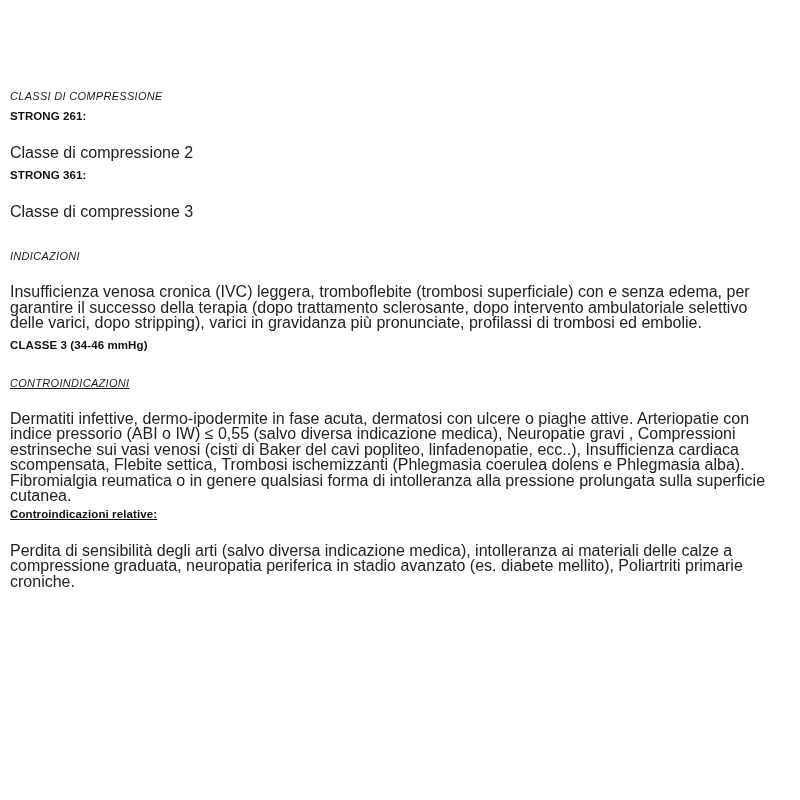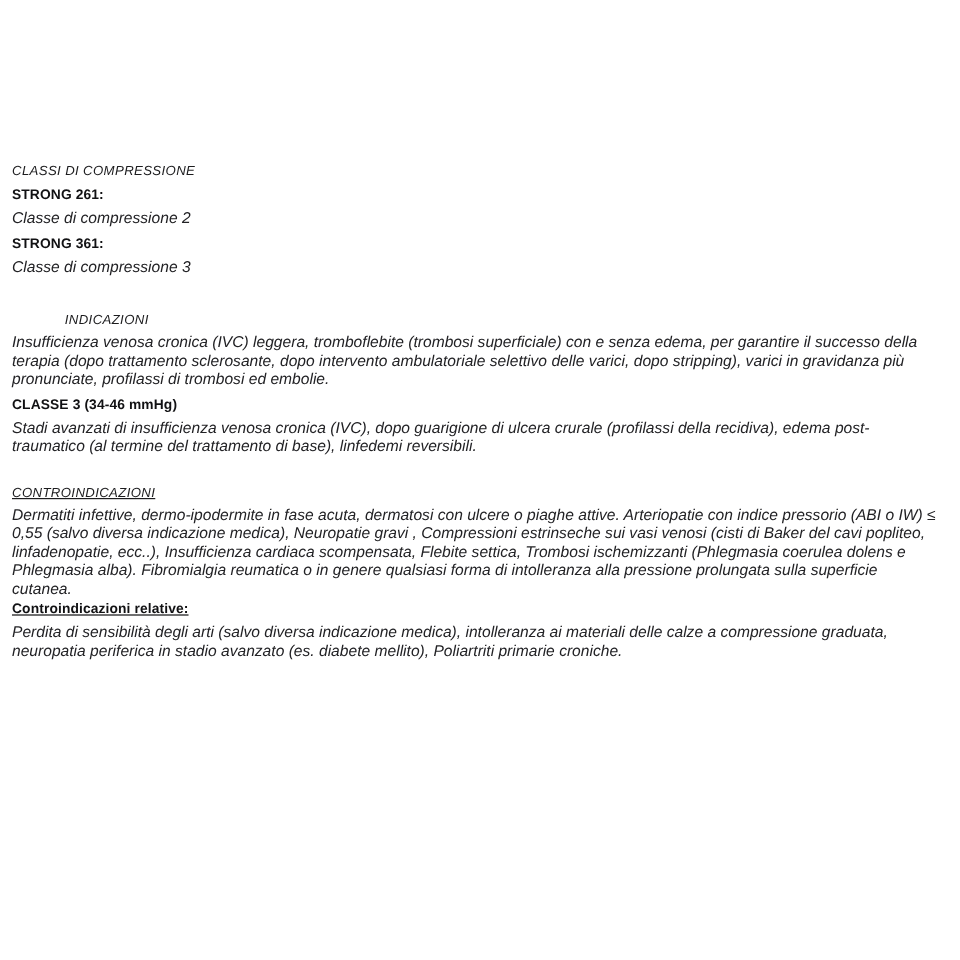--- a/index.html
+++ b/index.html
@@ -11,72 +11,70 @@
     width: 800px;
     height: 800px;
     position: relative;
     overflow: hidden;
     font-family: "Liberation Sans", sans-serif;
     color: #1c1c1e;
     -webkit-font-smoothing: antialiased;
   }
   #doc {
     position: absolute;
-    top: 17px;
+    top: 0;
     left: 10px;
     width: 774px;
-    padding-top: 120px;
+    padding-top: 90px;
   }
   .kicker {
     margin: 0;
     font-style: italic;
     font-weight: 400;
     font-size: 11px;
     line-height: 12px;
     letter-spacing: 0.3px;
     color: #1c1c1e;
   }
   .sub {
     margin: 8px 0 0 0;
     font-weight: 700;
     font-size: 11.5px;
     line-height: 13px;
     letter-spacing: 0.1px;
     color: #111113;
   }
   .para {
-    margin: 4px 0 0 0;
+    margin: 22px 0 0 0;
     font-weight: 400;
-    font-size: 13px;
+    font-size: 16px;
     line-height: 15.5px;
     color: #222225;
-    font-style: italic;
   }
-  .s2 { margin-top: 31px; margin-left: 44px; }
+  .s2 { margin-top: 31px; }
   .s3 { margin-top: 25px; text-decoration: underline; }
   .rel { margin-top: 4px; text-decoration: underline; }
 </style>
 </head>
 <body>
 
 <main id="doc">
 
   <section>
     <h2 class="kicker">CLASSI DI COMPRESSIONE</h2>
     <p class="sub">STRONG 261:</p>
     <p class="para">Classe di compressione 2</p>
     <p class="sub">STRONG 361:</p>
     <p class="para">Classe di compressione 3</p>
   </section>
 
   <section>
     <h2 class="kicker s2">INDICAZIONI</h2>
     <p class="para">Insufficienza venosa cronica (IVC) leggera, tromboflebite (trombosi superficiale) con e senza edema, per garantire il successo della terapia (dopo trattamento sclerosante, dopo intervento ambulatoriale selettivo delle varici, dopo stripping), varici in gravidanza più pronunciate, profilassi di trombosi ed embolie.</p>
     <p class="sub">CLASSE 3 (34-46 mmHg)</p>
-    <p class="para">Stadi avanzati di insufficienza venosa cronica (IVC), dopo guarigione di ulcera crurale (profilassi della recidiva), edema post-traumatico (al termine del trattamento di base), linfedemi reversibili.</p>
   </section>
 
   <section>
     <h2 class="kicker s3">CONTROINDICAZIONI</h2>
     <p class="para">Dermatiti infettive, dermo-ipodermite in fase acuta, dermatosi con ulcere o piaghe attive. Arteriopatie con indice pressorio (ABI o IW) ≤ 0,55 (salvo diversa indicazione medica), Neuropatie gravi , Compressioni estrinseche sui vasi venosi (cisti di Baker del cavi popliteo, linfadenopatie, ecc..), Insufficienza cardiaca scompensata, Flebite settica, Trombosi ischemizzanti (Phlegmasia coerulea dolens e Phlegmasia alba). Fibromialgia reumatica o in genere qualsiasi forma di intolleranza alla pressione prolungata sulla superficie cutanea.</p>
     <p class="sub rel">Controindicazioni relative:</p>
     <p class="para">Perdita di sensibilità degli arti (salvo diversa indicazione medica), intolleranza ai materiali delle calze a compressione graduata, neuropatia periferica in stadio avanzato (es. diabete mellito), Poliartriti primarie croniche.</p>
   </section>
 
 </main>

